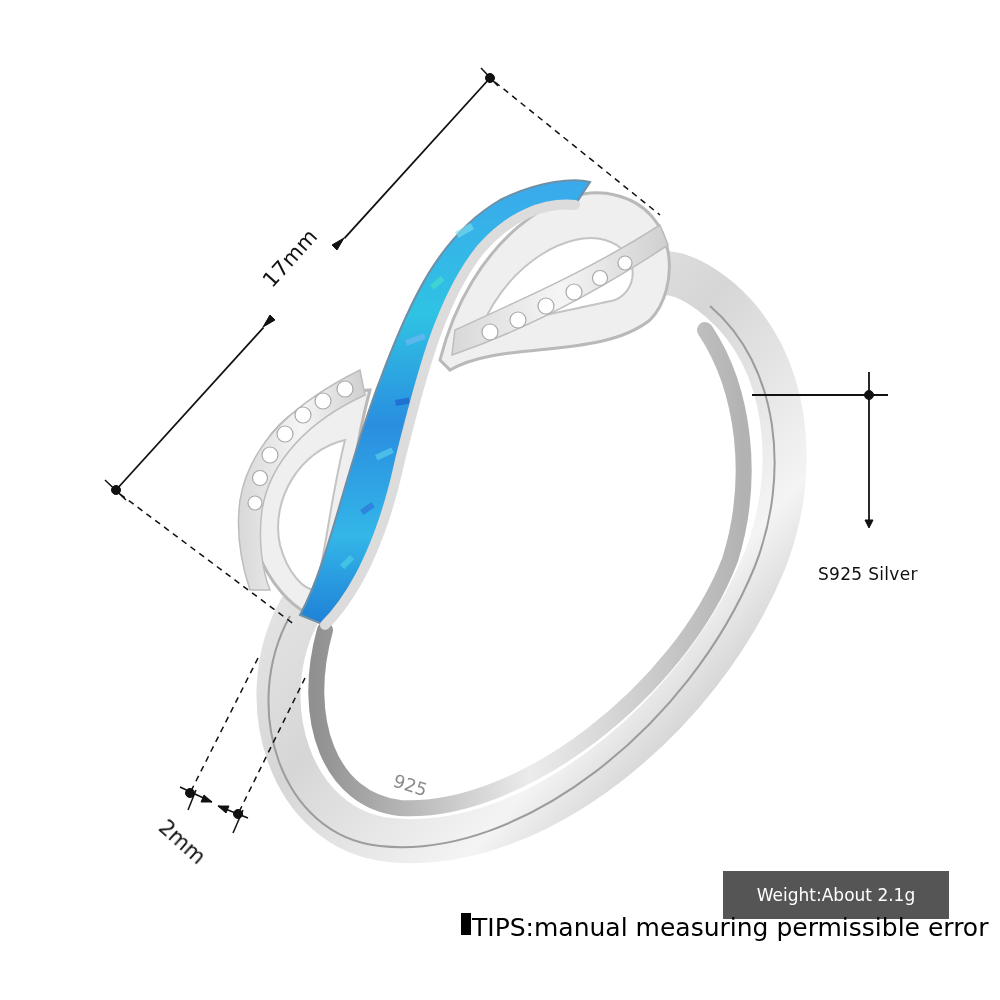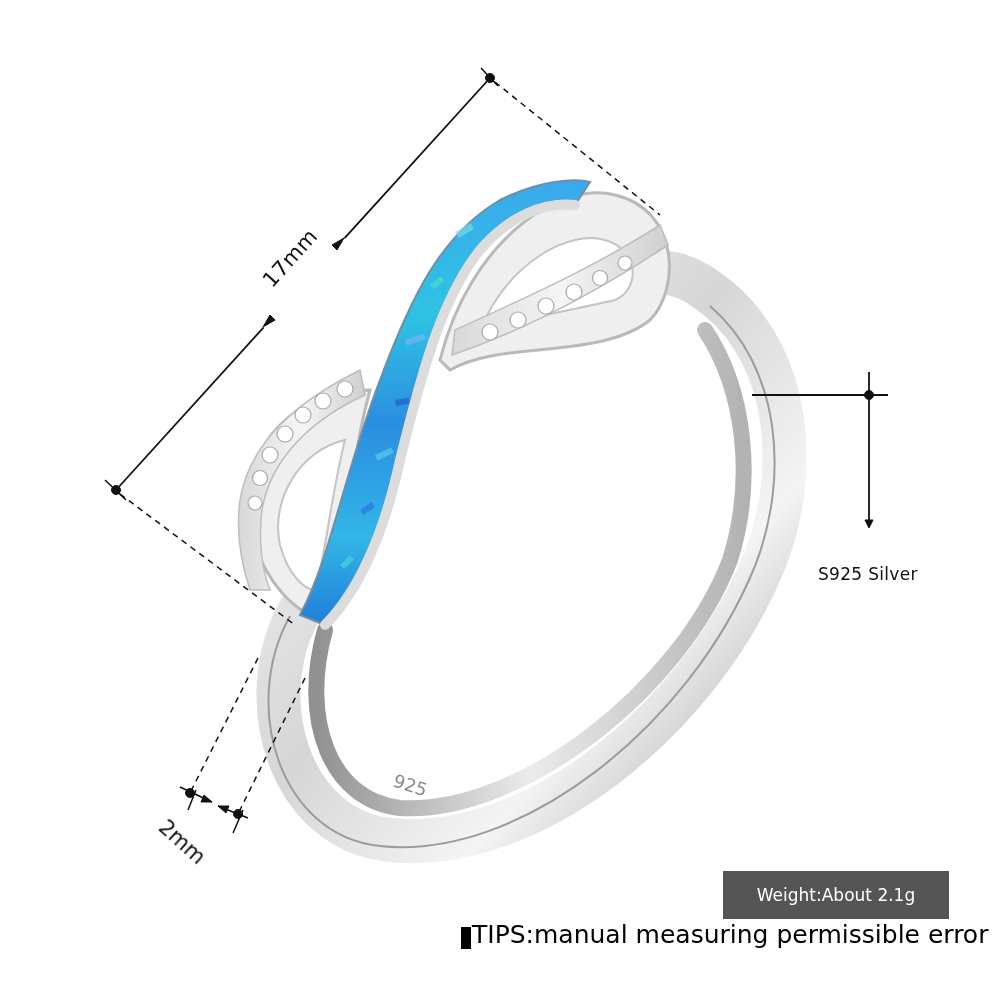--- a/index.html
+++ b/index.html
@@ -2,21 +2,21 @@
 <html><head>
 <meta charset="utf-8">
 <style>
   html, body { margin:0; padding:0; background:#ffffff; }
   body { width:1000px; height:1000px; position:relative; overflow:hidden; font-family:"DejaVu Sans", sans-serif; }
   #stage { position:absolute; left:0; top:0; width:1000px; height:1000px; }
   .label-17 { position:absolute; left:258px; top:276px; font-size:21px; color:#111; transform:rotate(-48deg); transform-origin:left top; white-space:nowrap; letter-spacing:0.5px; }
   .label-2 { position:absolute; left:170px; top:815px; font-size:21px; color:#111; transform:rotate(42deg); transform-origin:left top; white-space:nowrap; }
   .label-silver { position:absolute; left:818px; top:553px; font-size:17px; color:#111; white-space:nowrap; letter-spacing:0.3px;margin-top:11px; }
   .weight-badge { position:absolute; left:723px; top:871px; width:226px; height:48px; background:#555555; color:#ffffff; font-size:17px; line-height:48px; text-align:center; white-space:nowrap; }
-  .tips { position:absolute; left:461px; top:913px; height:36px; display:flex; align-items:flex-end; gap:1px; white-space:nowrap; }
+  .tips { position:absolute; left:461px; top:913px; height:36px; display:flex; align-items:flex-start; gap:1px; white-space:nowrap; }
   .tips-mark { width:10px; height:22px; background:#000; display:inline-block; }
   .tips-text { font-size:25px; color:#000; }
 </style>
 </head>
 <body>
 
 <div id="stage">
   <svg width="1000" height="1000" viewBox="0 0 1000 1000">
     <defs>
       <linearGradient id="bandGrad" x1="0" y1="0" x2="1" y2="1">

